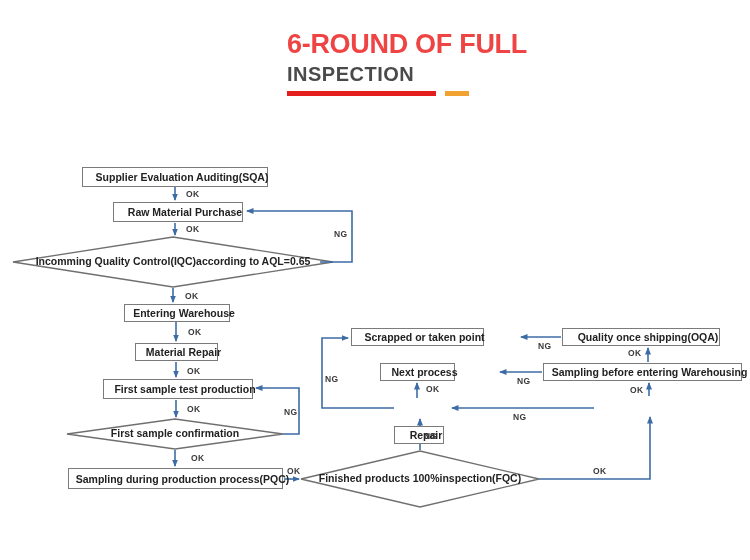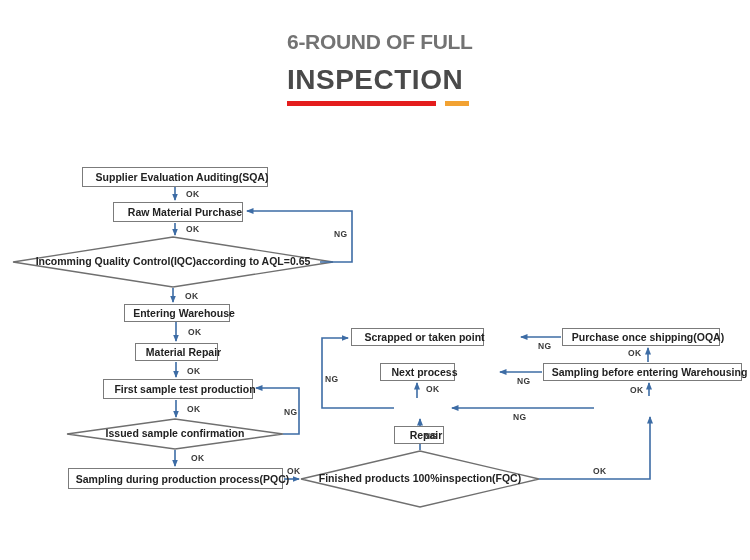--- a/index.html
+++ b/index.html
@@ -1,22 +1,22 @@
 <!DOCTYPE html>
 <html><head>
 <meta charset="utf-8">
 <style>
   html,body{margin:0;padding:0;background:#ffffff;}
   .canvas{position:relative;width:750px;height:560px;background:#ffffff;overflow:hidden;
           font-family:"Liberation Sans",sans-serif;}
   .svg-layer{position:absolute;left:0;top:0;width:750px;height:560px;}
   
   .title{position:absolute;left:287px;top:31px;}
-  .t1{font-weight:bold;font-size:21px;line-height:1.0;color:#737373;letter-spacing:-0.3px;white-space:nowrap;}
-  .t2{font-weight:bold;font-size:28px;line-height:1.0;color:#4a4a4a;letter-spacing:0.5px;margin-top:14px;white-space:nowrap;}
+  .t1{font-weight:bold;font-size:27px;line-height:1.0;color:#ef4444;letter-spacing:-0.3px;white-space:nowrap;}
+  .t2{font-weight:bold;font-size:20px;line-height:1.0;color:#4a4a4a;letter-spacing:0.5px;margin-top:6px;white-space:nowrap;}
   .bars{margin-top:7px;display:flex;align-items:center;}
   .bar-red{display:inline-block;width:149px;height:5px;background:#e41d1d;}
   .bar-orange{display:inline-block;width:24px;height:5px;background:#f2a232;margin-left:9px;}
   
   .node{position:absolute;box-sizing:border-box;background:#ffffff;border:1.5px solid #7b7b7b;
         display:flex;align-items:center;justify-content:center;
         font-weight:bold;font-size:10.5px;color:#222222;white-space:nowrap;padding-left:14px;}
   .dlabel{position:absolute;text-align:center;font-weight:bold;font-size:10.5px;color:#222222;white-space:nowrap;}
   
   .el{position:absolute;font-weight:600;font-size:8.5px;color:#3a3a3a;letter-spacing:0.3px;}
@@ -72,24 +72,24 @@
   <div class="node" style="left:82px;top:167px;width:186px;height:20px;">Supplier Evaluation Auditing(SQA)</div>
   <div class="node" style="left:113px;top:202px;width:130px;height:20px;">Raw Material Purchase</div>
   <div class="node" style="left:124px;top:304px;width:106px;height:18px;">Entering Warehouse</div>
   <div class="node" style="left:135px;top:343px;width:83px;height:18px;">Material Repair</div>
   <div class="node" style="left:103px;top:379px;width:150px;height:20px;">First sample test production</div>
   <div class="node" style="left:68px;top:468px;width:215px;height:21px;">Sampling during production process(PQC)</div>
   <div class="node" style="left:351px;top:328px;width:133px;height:18px;">Scrapped or taken point</div>
   <div class="node" style="left:380px;top:363px;width:75px;height:18px;">Next process</div>
   <div class="node" style="left:394px;top:384px;width:50px;height:18px;margin-top:42px;">Repair</div>
   <div class="node" style="left:543px;top:363px;width:199px;height:18px;">Sampling before entering Warehousing</div>
-  <div class="node" style="left:562px;top:328px;width:158px;height:18px;">Purchase once shipping(OQA)</div>
+  <div class="node" style="left:562px;top:328px;width:158px;height:18px;">Quality once shipping(OQA)</div>
 
   <div class="dlabel" style="left:13px;top:255px;width:320px;">Incomming Quality Control(IQC)according to AQL=0.65</div>
-  <div class="dlabel" style="left:67px;top:427px;width:216px;">Issued sample confirmation</div>
+  <div class="dlabel" style="left:67px;top:427px;width:216px;">First sample confirmation</div>
   <div class="dlabel" style="left:301px;top:472px;width:238px;">Finished products 100%inspection(FQC)</div>
 
   <div class="el" style="left:186px;top:189px;">OK</div>
   <div class="el" style="left:186px;top:224px;">OK</div>
   <div class="el" style="left:185px;top:291px;">OK</div>
   <div class="el" style="left:188px;top:327px;">OK</div>
   <div class="el" style="left:187px;top:366px;">OK</div>
   <div class="el" style="left:187px;top:404px;">OK</div>
   <div class="el" style="left:191px;top:453px;">OK</div>
   <div class="el" style="left:287px;top:466px;">OK</div>

